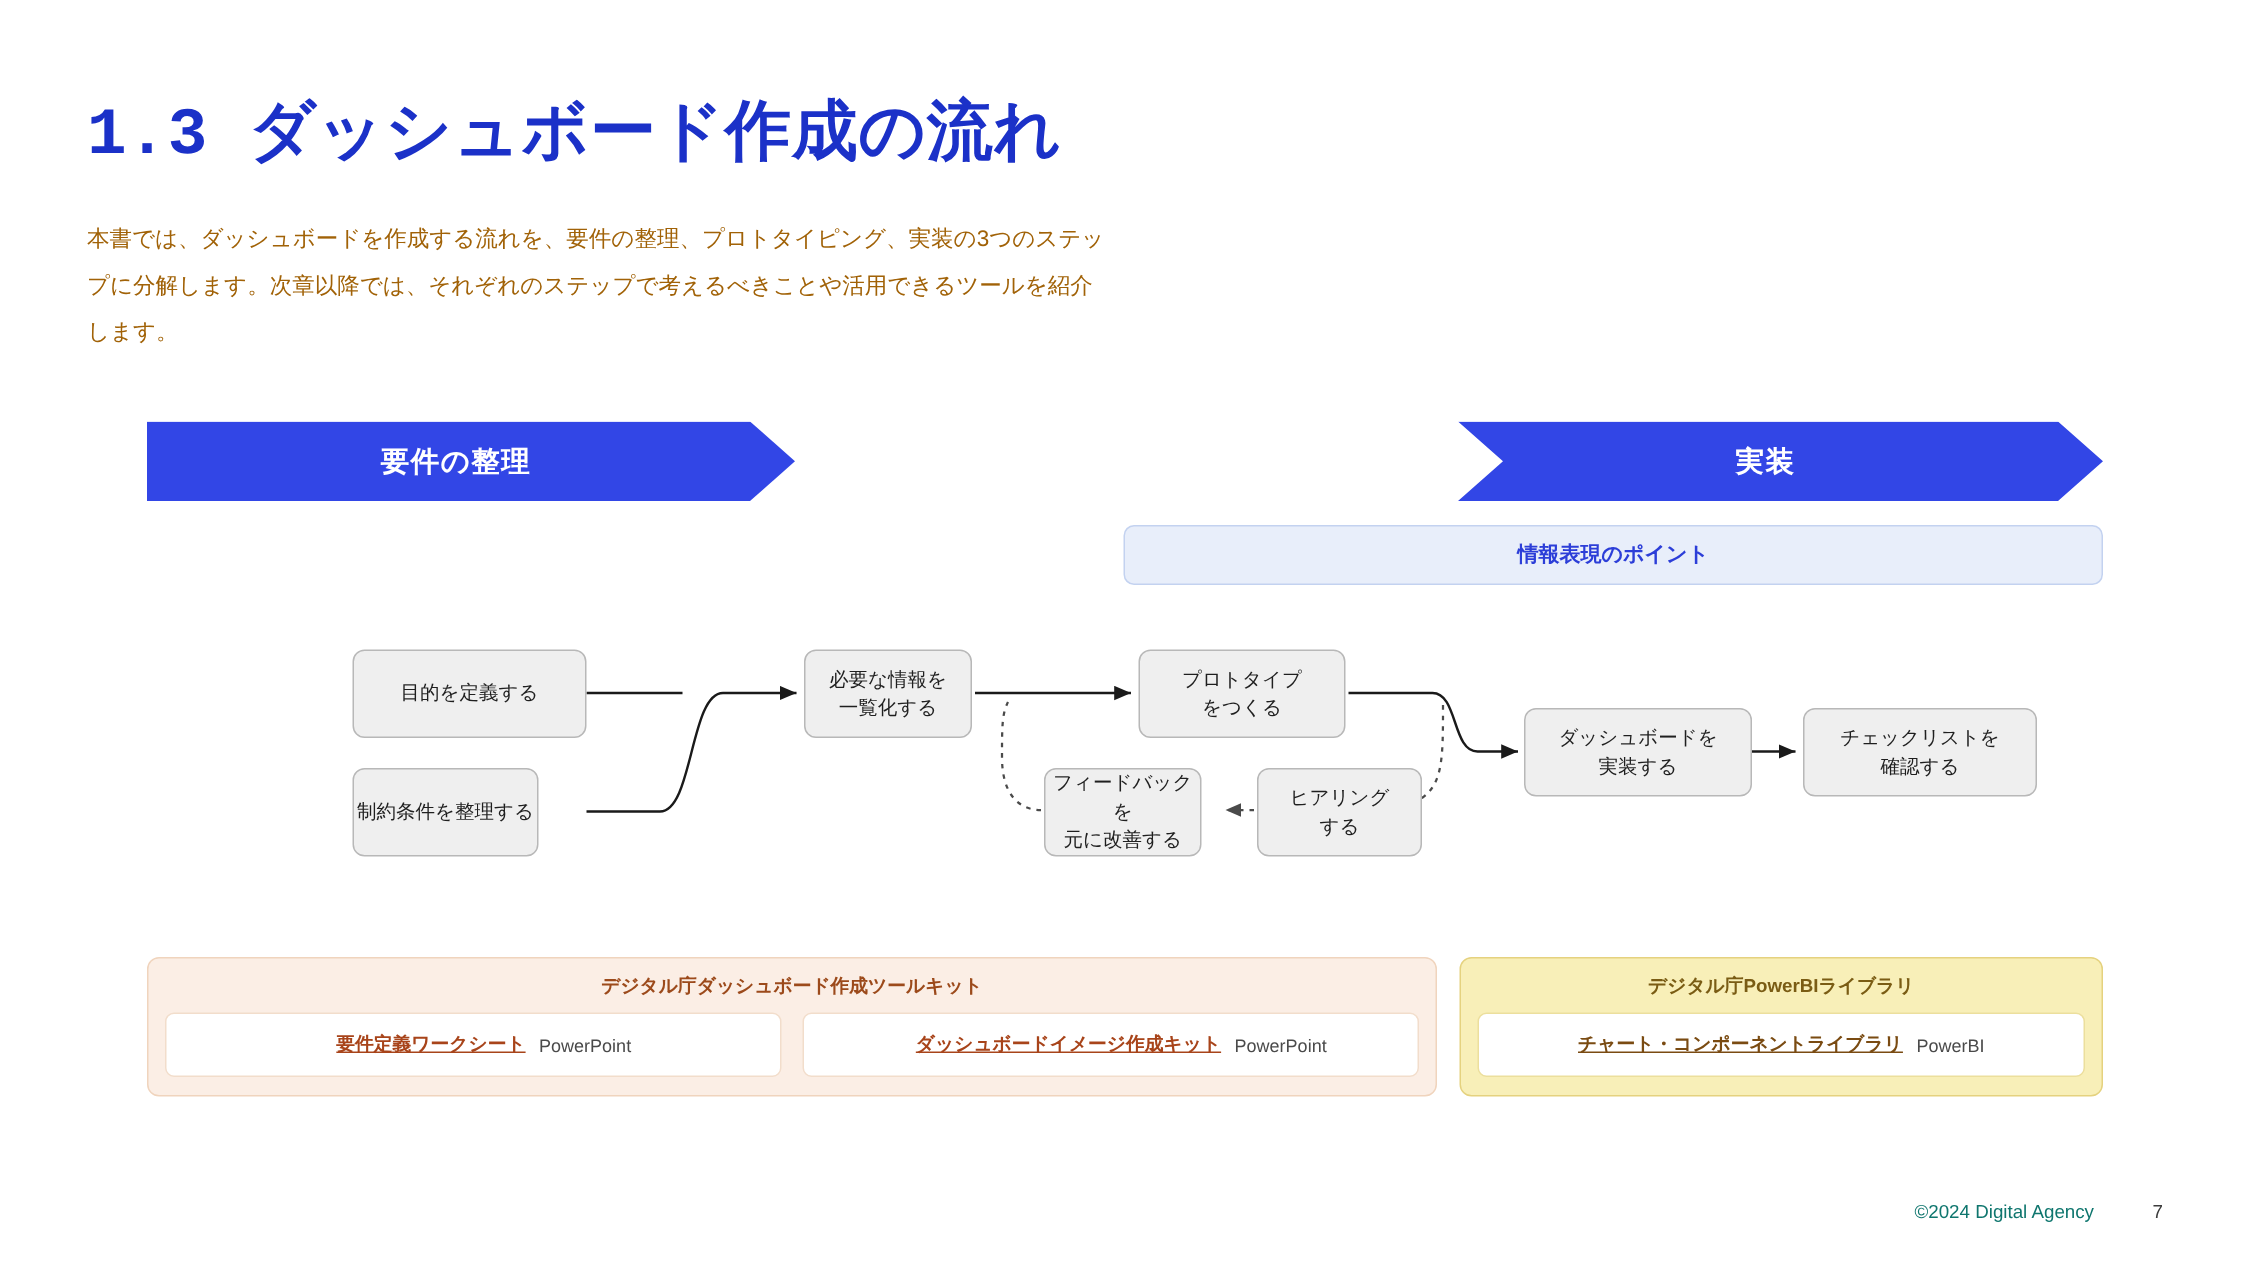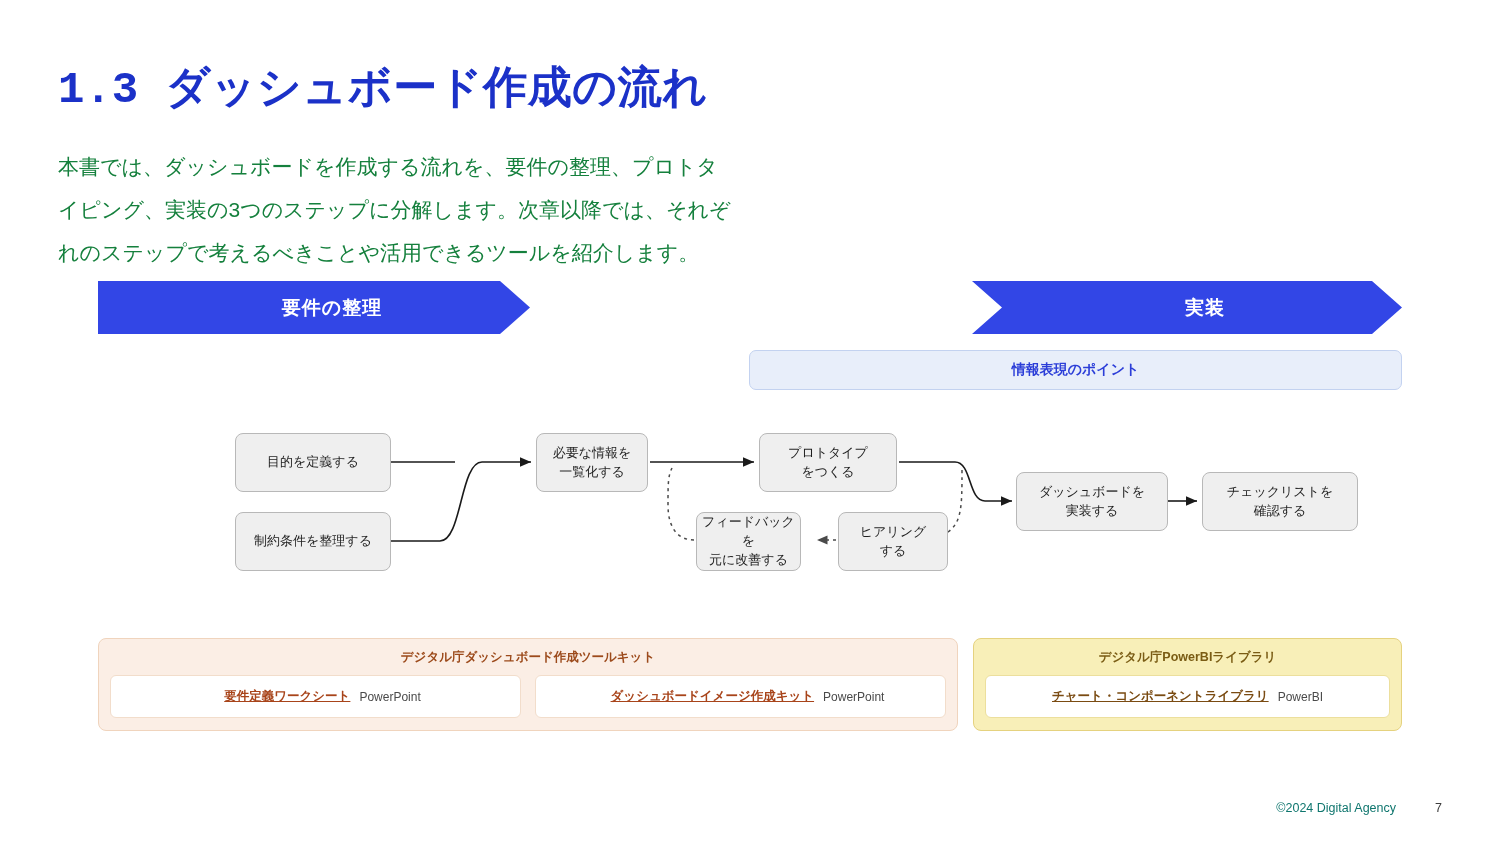--- a/index.html
+++ b/index.html
@@ -26,42 +26,41 @@
     color: #1b31c8;
     letter-spacing: 0.5px;
     white-space: nowrap;
     font-family: Liberation Mono, monospace;
   }
   .intro-text {
     position: absolute;
     left: 58px;
     top: 145px;
     width: 680px;
-    font-size: 21px;
+    font-size: 15px;
     line-height: 2.05;
-    color: #15803d;
+    color: #a16207;
   }
 
   
   .chevron-band {
     position: absolute;
     left: 98px;
     top: 281px;
     width: 1304px;
     height: 53px;
   }
   .chevron {
     position: absolute;
     top: 0;
     height: 53px;
     background: #3246e6;
     display: flex;
     align-items: center;
     justify-content: center;
-    padding-left: 28px;
   }
   .chevron span {
     color: #ffffff;
     font-size: 19px;
     font-weight: bold;
     letter-spacing: 1px;
     position: relative;
     left: -10px;
   }
   .chev-1 {
@@ -243,21 +242,21 @@
 
   <path d="M836 540 L817 540" stroke="#4a4a4a" stroke-width="1.5" fill="none" stroke-dasharray="3 4" marker-end="url(#arrow-dotted)"></path>
 
   <path d="M1167 501 L1197 501" stroke="#1a1a1a" stroke-width="1.6" fill="none" marker-end="url(#arrow-solid)"></path>
 </svg>
 
 <div class="fbox" style="left:235px; top:433px; width:156px; height:59px;">
   <div>目的を定義する</div>
 </div>
 
-<div class="fbox" style="left:235px; top:512px; width:156px; height:59px;align-items:center;">
+<div class="fbox" style="left:235px; top:512px; width:124px; height:59px;align-items:center;">
   <div>制約条件を整理する</div>
 </div>
 
 <div class="fbox" style="left:536px; top:433px; width:112px; height:59px;">
   <div>
     <div>必要な情報を</div>
     <div>一覧化する</div>
   </div>
 </div>
 

